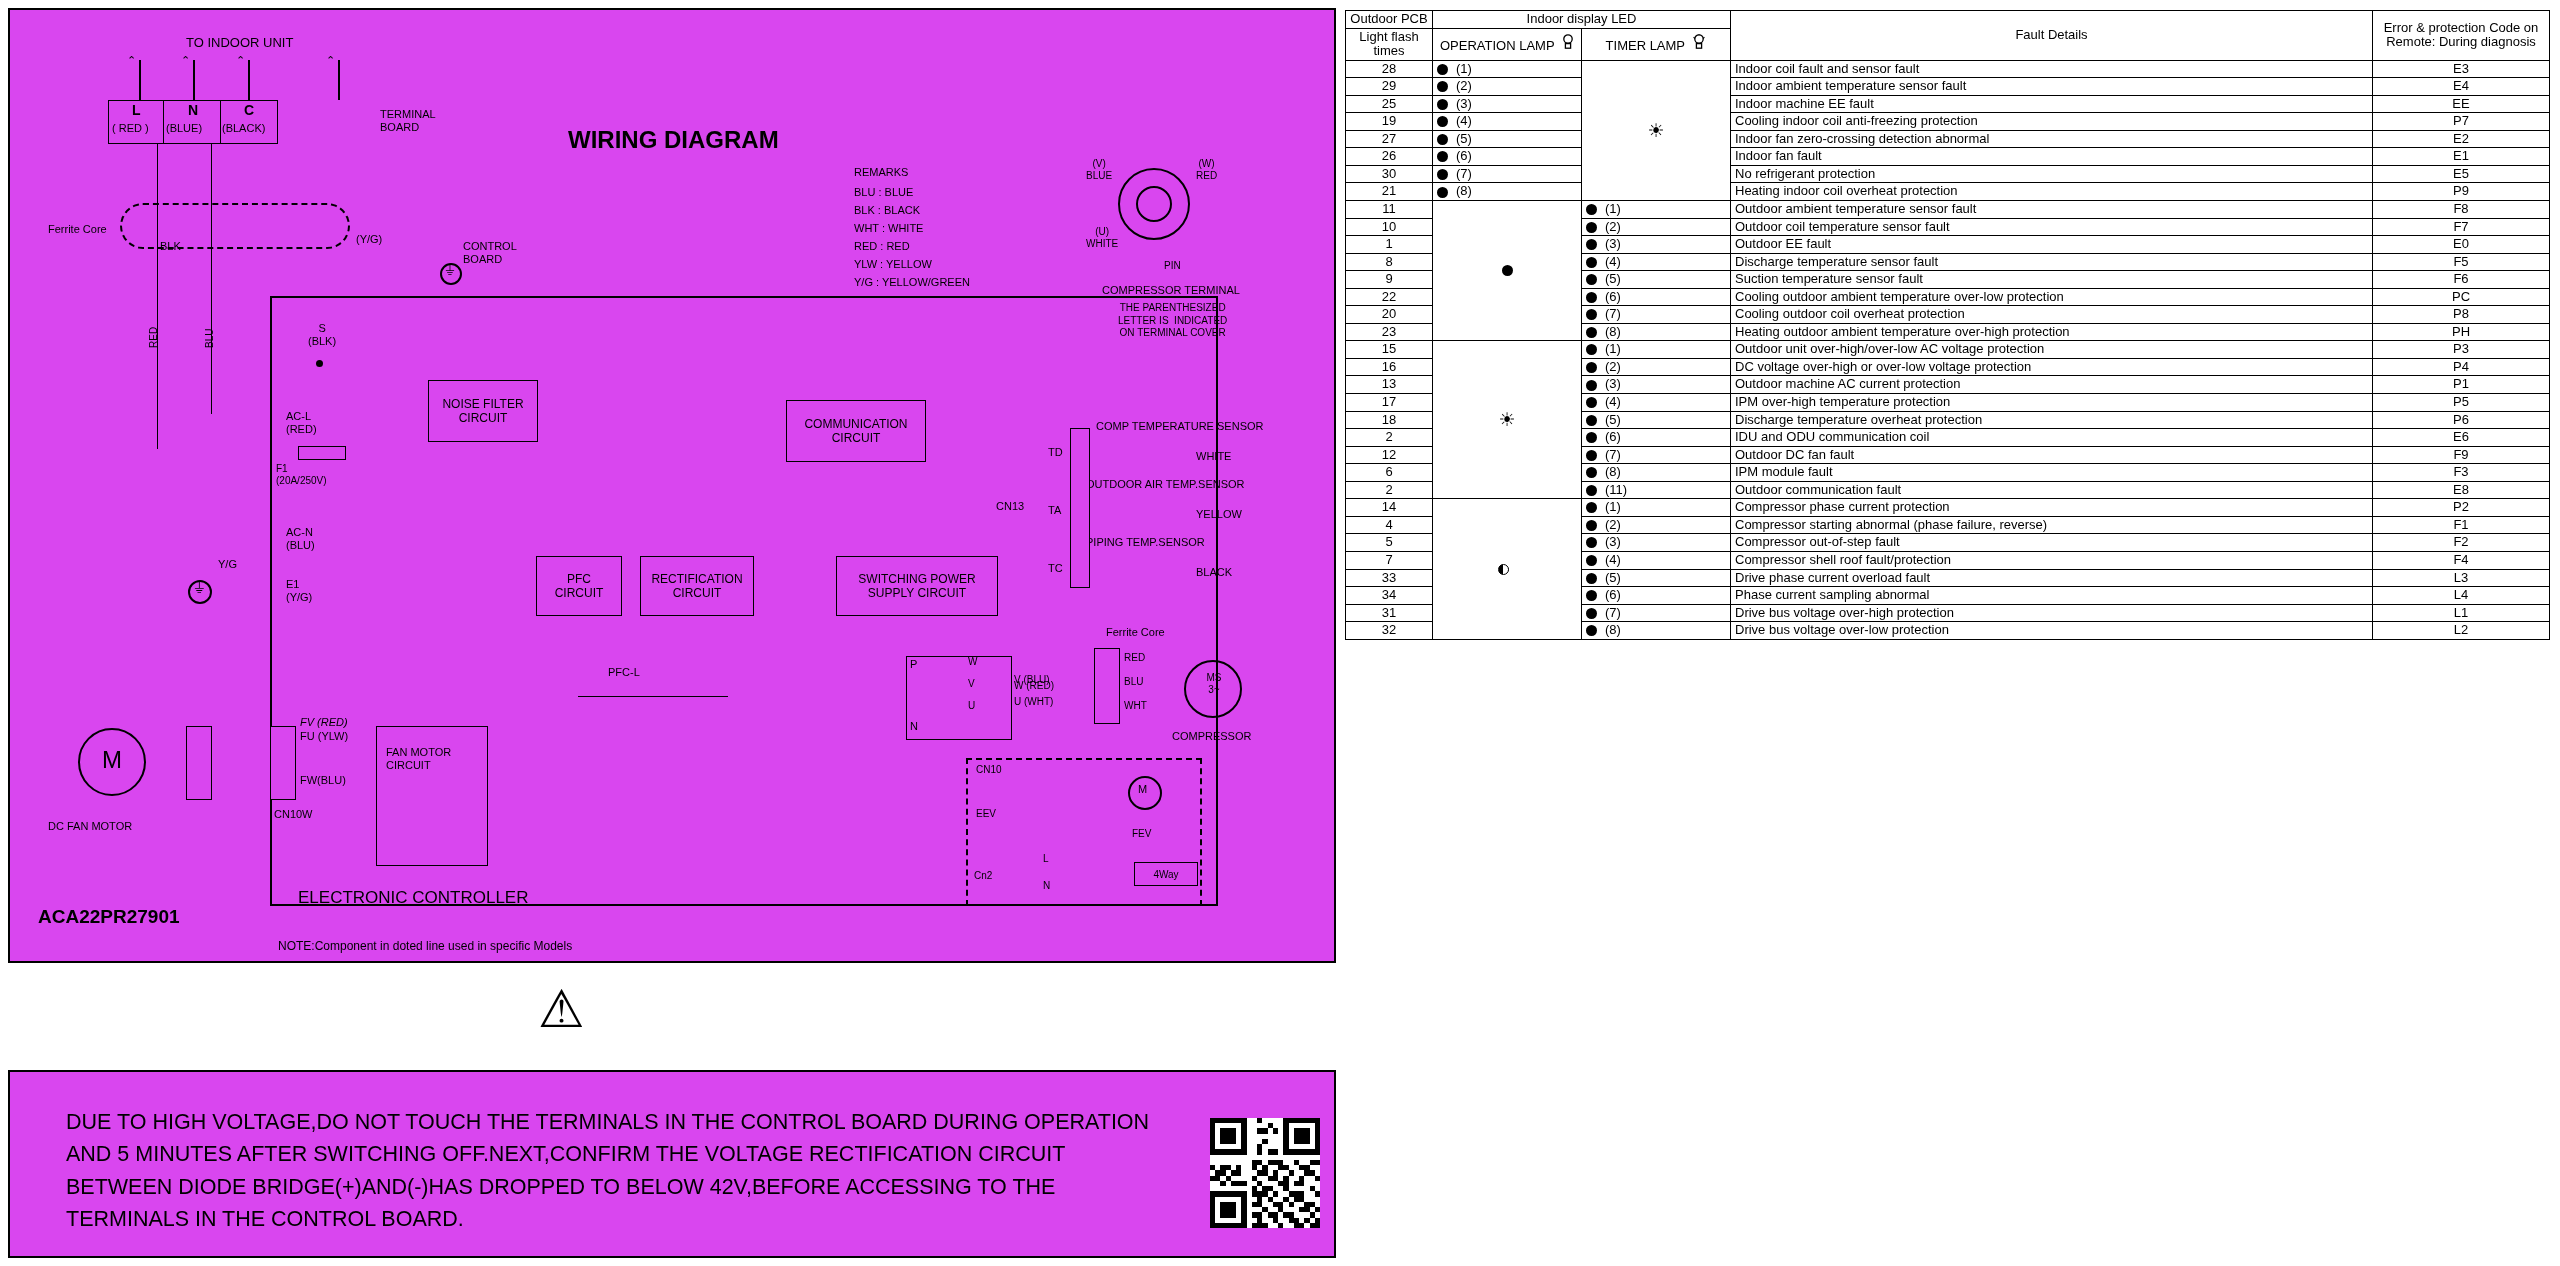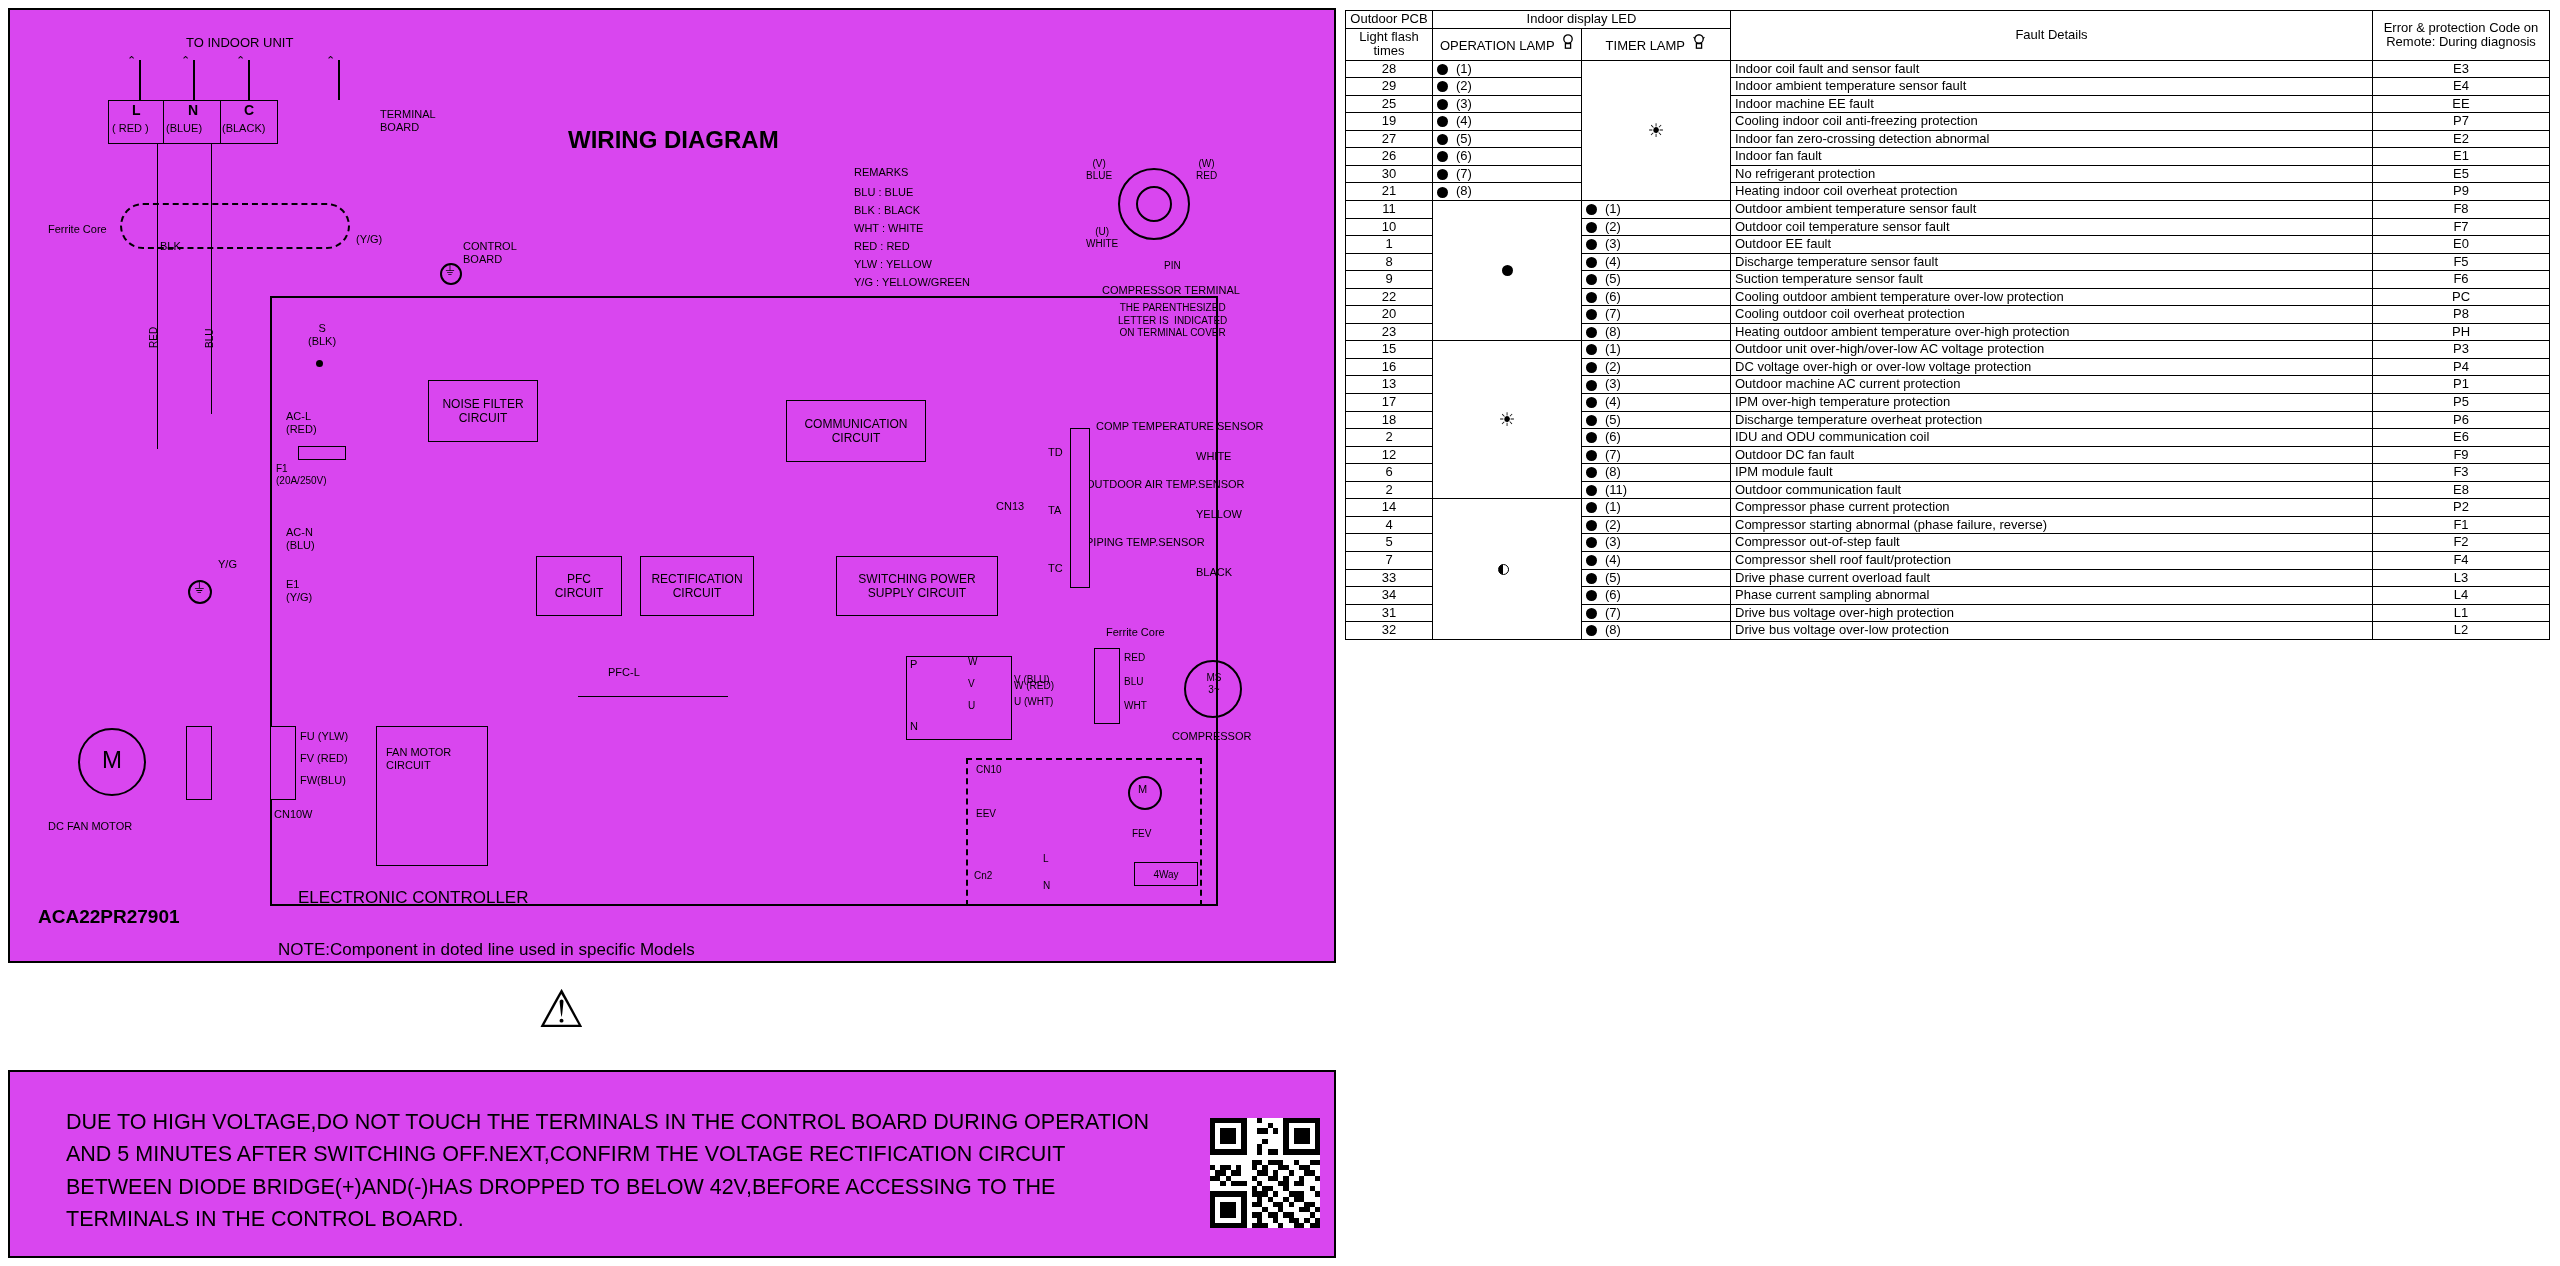--- a/index.html
+++ b/index.html
@@ -128,21 +128,21 @@
     <div class="box thin ctr" style="left:368px;top:718px;width:112px;height:140px;font-size:12px;white-space:pre;"></div>
     <div class="lbl s" style="left:378px;top:738px;white-space:pre;">FAN MOTOR
 CIRCUIT</div>
 
     <div class="circle" style="left:70px;top:720px;width:68px;height:68px;"></div>
     <div class="lbl" style="left:94px;top:738px;font-size:24px;">M</div>
     <div class="lbl s" style="left:40px;top:812px;">DC FAN MOTOR</div>
     <div class="box thin" style="left:178px;top:718px;width:26px;height:74px;"></div>
     <div class="box thin" style="left:262px;top:718px;width:26px;height:74px;"></div>
     <div class="lbl s" style="left:292px;top:722px;">FU (YLW)</div>
-    <div class="lbl s" style="left:292px;top:744px;">FV (RED)</div>
+    <div class="lbl s" style="left:292px;top:708px;font-style:italic;">FV (RED)</div>
     <div class="lbl s" style="left:292px;top:766px;">FW(BLU)</div>
     <div class="lbl s" style="left:266px;top:800px;">CN10W</div>
 
     <div class="box thin" style="left:898px;top:648px;width:106px;height:84px;"></div>
     <div class="lbl s" style="left:902px;top:650px;">P</div>
     <div class="lbl s" style="left:902px;top:712px;">N</div>
     <div class="lbl xs" style="left:960px;top:648px;">W</div>
     <div class="lbl xs" style="left:960px;top:670px;">V</div>
     <div class="lbl xs" style="left:960px;top:692px;">U</div>
     <div class="lbl xs" style="left:1006px;top:672px;text-align:right;">W (RED)</div>
@@ -199,21 +199,21 @@
 RED</div>
     <div class="lbl xs" style="left:1078px;top:218px;white-space:pre;text-align:center;">(U)
 WHITE</div>
     <div class="lbl xs" style="left:1156px;top:252px;">PIN</div>
     <div class="lbl s" style="left:1094px;top:276px;">COMPRESSOR TERMINAL</div>
     <div class="lbl xs" style="left:1110px;top:294px;white-space:pre;text-align:center;line-height:1.25;">THE PARENTHESIZED
 LETTER IS  INDICATED
 ON TERMINAL COVER</div>
 
     <div class="lbl b" style="left:30px;top:898px;font-size:19px;">ACA22PR27901</div>
-    <div class="lbl" style="left:270px;top:932px;font-size:17px;">NOTE:Component in doted line used in specific Models</div>
+    <div class="lbl" style="left:270px;top:932px;font-size:12px;">NOTE:Component in doted line used in specific Models</div>
 
     <div class="lbl" style="left:530px;top:975px;font-size:52px;line-height:1;">⚠</div>
 
     <div class="box" style="left:0;top:1062px;width:1328px;height:188px;"></div>
     <div style="position:absolute;left:58px;top:1098px;width:1100px;font-size:21.5px;line-height:1.5;">DUE TO HIGH VOLTAGE,DO NOT TOUCH THE TERMINALS IN THE CONTROL BOARD DURING OPERATION AND 5 MINUTES AFTER SWITCHING OFF.NEXT,CONFIRM THE VOLTAGE RECTIFICATION CIRCUIT BETWEEN DIODE BRIDGE(+)AND(-)HAS DROPPED TO BELOW 42V,BEFORE ACCESSING TO THE TERMINALS IN THE CONTROL BOARD.</div>
 
     <div id="qr" style="left:1202px;top:1110px;">
       <svg width="110" height="110" viewBox="0 0 21 21" shape-rendering="crispEdges">
         <rect width="21" height="21" fill="#fff"></rect>
         <g fill="#000">

